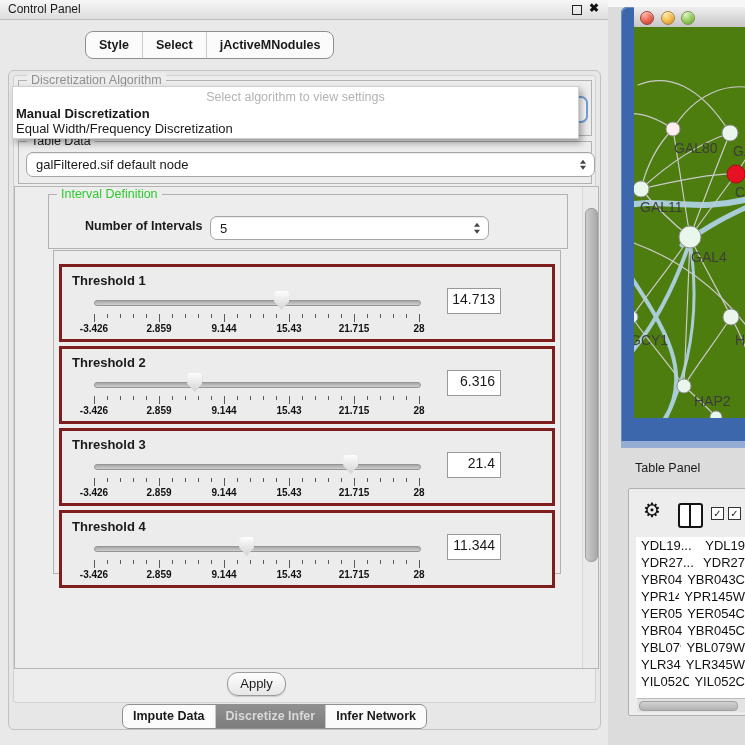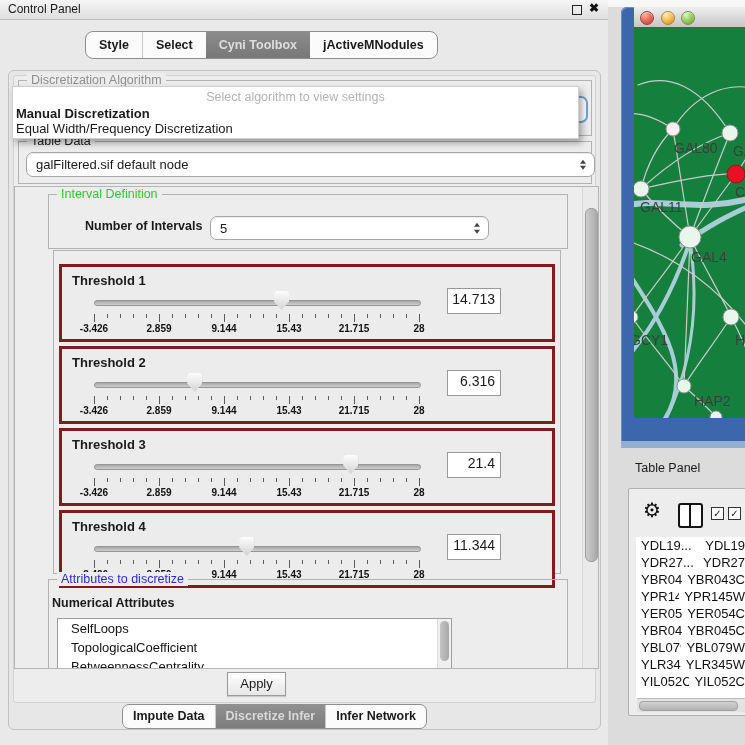--- a/index.html
+++ b/index.html
@@ -71,37 +71,37 @@
   .th-value{position:absolute;left:385px;top:21px;width:47px;height:22px;border:1px solid #989898;background:#fff;font-size:14px;text-align:right;padding:2px 5px 0 0;}
 
   #attrs-group{left:33px;top:392px;width:518px;height:120px;}
   #attrs-label{color:#2a2ae0;}
   #numattrs-label{position:absolute;left:3px;top:16px;font-weight:bold;font-size:12.5px;}
   #attr-list{position:absolute;left:8px;top:38px;width:393px;height:78px;background:#fff;border:1px solid #9d9d9d;overflow:hidden;}
   .attr-item{font-size:13px;padding-left:13px;line-height:18px;padding-top:1px;color:#111;}
   #attr-scroll{position:absolute;right:0;top:0;width:13px;height:100%;background:#f0f0f0;border-left:1px solid #ddd;}
   #attr-thumb{position:absolute;left:1.5px;top:2px;width:9px;height:40px;border-radius:5px;background:linear-gradient(90deg,#c4c4c4,#a8a8a8);}
 
-  #apply-btn{position:absolute;left:227px;top:672px;width:57px;height:22px;border:1px solid #9b9b9b;border-radius:0;background:linear-gradient(#fefefe,#e6e6e6);font-size:13px;text-align:center;line-height:21px;box-shadow:0 1px 1px rgba(0,0,0,.15);}
+  #apply-btn{position:absolute;left:227px;top:672px;width:57px;height:22px;border:1px solid #9b9b9b;border-radius:11px;background:linear-gradient(#fefefe,#e6e6e6);font-size:13px;text-align:center;line-height:21px;box-shadow:0 1px 1px rgba(0,0,0,.15);}
 
   #bottom-tabs{position:absolute;left:122px;top:704px;height:23px;display:inline-flex;border:1.5px solid #8f8f8f;border-radius:7px;background:#fbfbfb;overflow:hidden;}
   .btab{padding:0 10px;font-size:12.5px;font-weight:bold;line-height:22px;color:#1a1a1a;white-space:nowrap;}
   .btab + .btab{border-left:1px solid #c9c9c9;}
   .btab.sel{background:linear-gradient(#909090,#7d7d7d);color:#d9d9d9;}
 
   
   #right{position:absolute;left:608px;top:0;width:137px;height:745px;background:#dcdcdc;}
   #right-top-strip{position:absolute;left:608px;top:0;width:137px;height:7px;background:#f7f7f7;}
   #net-frame{position:absolute;left:621px;top:7px;width:124px;height:434px;background:#3c67ac;border-top-left-radius:6px;box-shadow:inset 1px 1px 0 #6b8ec6;}
   #net-titlebar{position:absolute;left:634px;top:7px;width:111px;height:20px;background:linear-gradient(#efefef,#c6c6c6);border-bottom:1px solid #909090;}
   .light{position:absolute;top:4px;width:12px;height:12px;border-radius:50%;box-shadow:inset 0 1px 1px rgba(255,255,255,.7);}
   #light-close{left:6px;background:radial-gradient(circle at 35% 28%,#fbb0a6,#ee6a5a 45%,#b23a2e);border:1px solid #9e4036;}
   #light-min{left:27px;background:radial-gradient(circle at 35% 28%,#fde7ad,#f5bf4f 45%,#c08a2e);border:1px solid #ad8337;}
   #light-zoom{left:47px;background:radial-gradient(circle at 35% 28%,#dbf2bd,#9ace64 45%,#6a9e3a);border:1px solid #74953f;}
-  #net-canvas{position:absolute;left:634px;top:27px;width:111px;height:391px;background:#15803d;overflow:hidden;text-align:center;}
+  #net-canvas{position:absolute;left:634px;top:27px;width:111px;height:391px;background:#4d7c0f;overflow:hidden;text-align:center;}
   #net-bottom-strip{position:absolute;left:621px;top:441px;width:124px;height:7px;background:#94add2;}
 
   #tp-title{position:absolute;left:635px;top:461px;font-size:12.5px;color:#1a1a1a;}
   #tp-outer{position:absolute;left:628px;top:488px;width:117px;height:226px;background:#ededed;border:1px solid #b0b0b0;border-radius:2px;}
   #tp-gear{position:absolute;left:643px;top:500px;font-size:20px;color:#111;line-height:20px;}
   #tp-split{position:absolute;left:678px;top:503px;width:21px;height:21px;border:2.5px solid #141414;border-radius:3px;background:#fff;}
   #tp-split::after{content:"";position:absolute;left:8.5px;top:0;width:2.5px;height:100%;background:#141414;}
   .tp-check{position:absolute;top:507px;width:11px;height:11px;border:1.5px solid #333;background:#fff;font-size:10px;line-height:11px;text-align:center;color:#222;}
   #tp-check1{left:711px;}
   #tp-check2{left:728px;}
@@ -130,23 +130,20 @@
       <span id="cp-float"></span>
       <span id="cp-close">✖</span>
     </div>
 
     <div id="cp-tabs">
       <div class="cp-tab">
           <span>Style</span>
         </div>
       <div class="cp-tab">
           <span>Select</span>
-        </div>
-      <div class="cp-tab sel">
-          <span>Cyni Toolbox</span>
         </div>
       <div class="cp-tab">
           <span>jActiveMNodules</span>
         </div>
     </div>
 
     <div id="cp-body">
       <div id="cp-inner"></div>
     </div>
 
@@ -335,32 +332,20 @@
               <div class="tick-label" style="left: 162px;">9.144</div>
               <div class="tick-label" style="left: 227px;">15.43</div>
               <div class="tick-label" style="left: 292px;">21.715</div>
               <div class="tick-label" style="left: 357px;">28</div>
               <div class="th-thumb" style="left: 177.248px;"></div>
               <div class="th-value">11.344</div>
             </div>
           </div>
       </div>
 
-      <div class="group" id="attrs-group">
-        <span class="group-label" id="attrs-label">Attributes to discretize</span>
-        <span id="numattrs-label">Numerical Attributes</span>
-        <div id="attr-list">
-          <div class="attr-item">SelfLoops</div>
-            <div class="attr-item">TopologicalCoefficient</div>
-            <div class="attr-item">BetweennessCentrality</div>
-            <div id="attr-scroll">
-              <div id="attr-thumb"></div>
-            </div>
-        </div>
-      </div>
 
       <div id="vscroll">
         <div id="vscroll-thumb"></div>
       </div>
     </div>
 
     <div id="apply-btn">Apply</div>
 
     <div id="bottom-tabs">
       <div class="btab">Impute Data</div>

